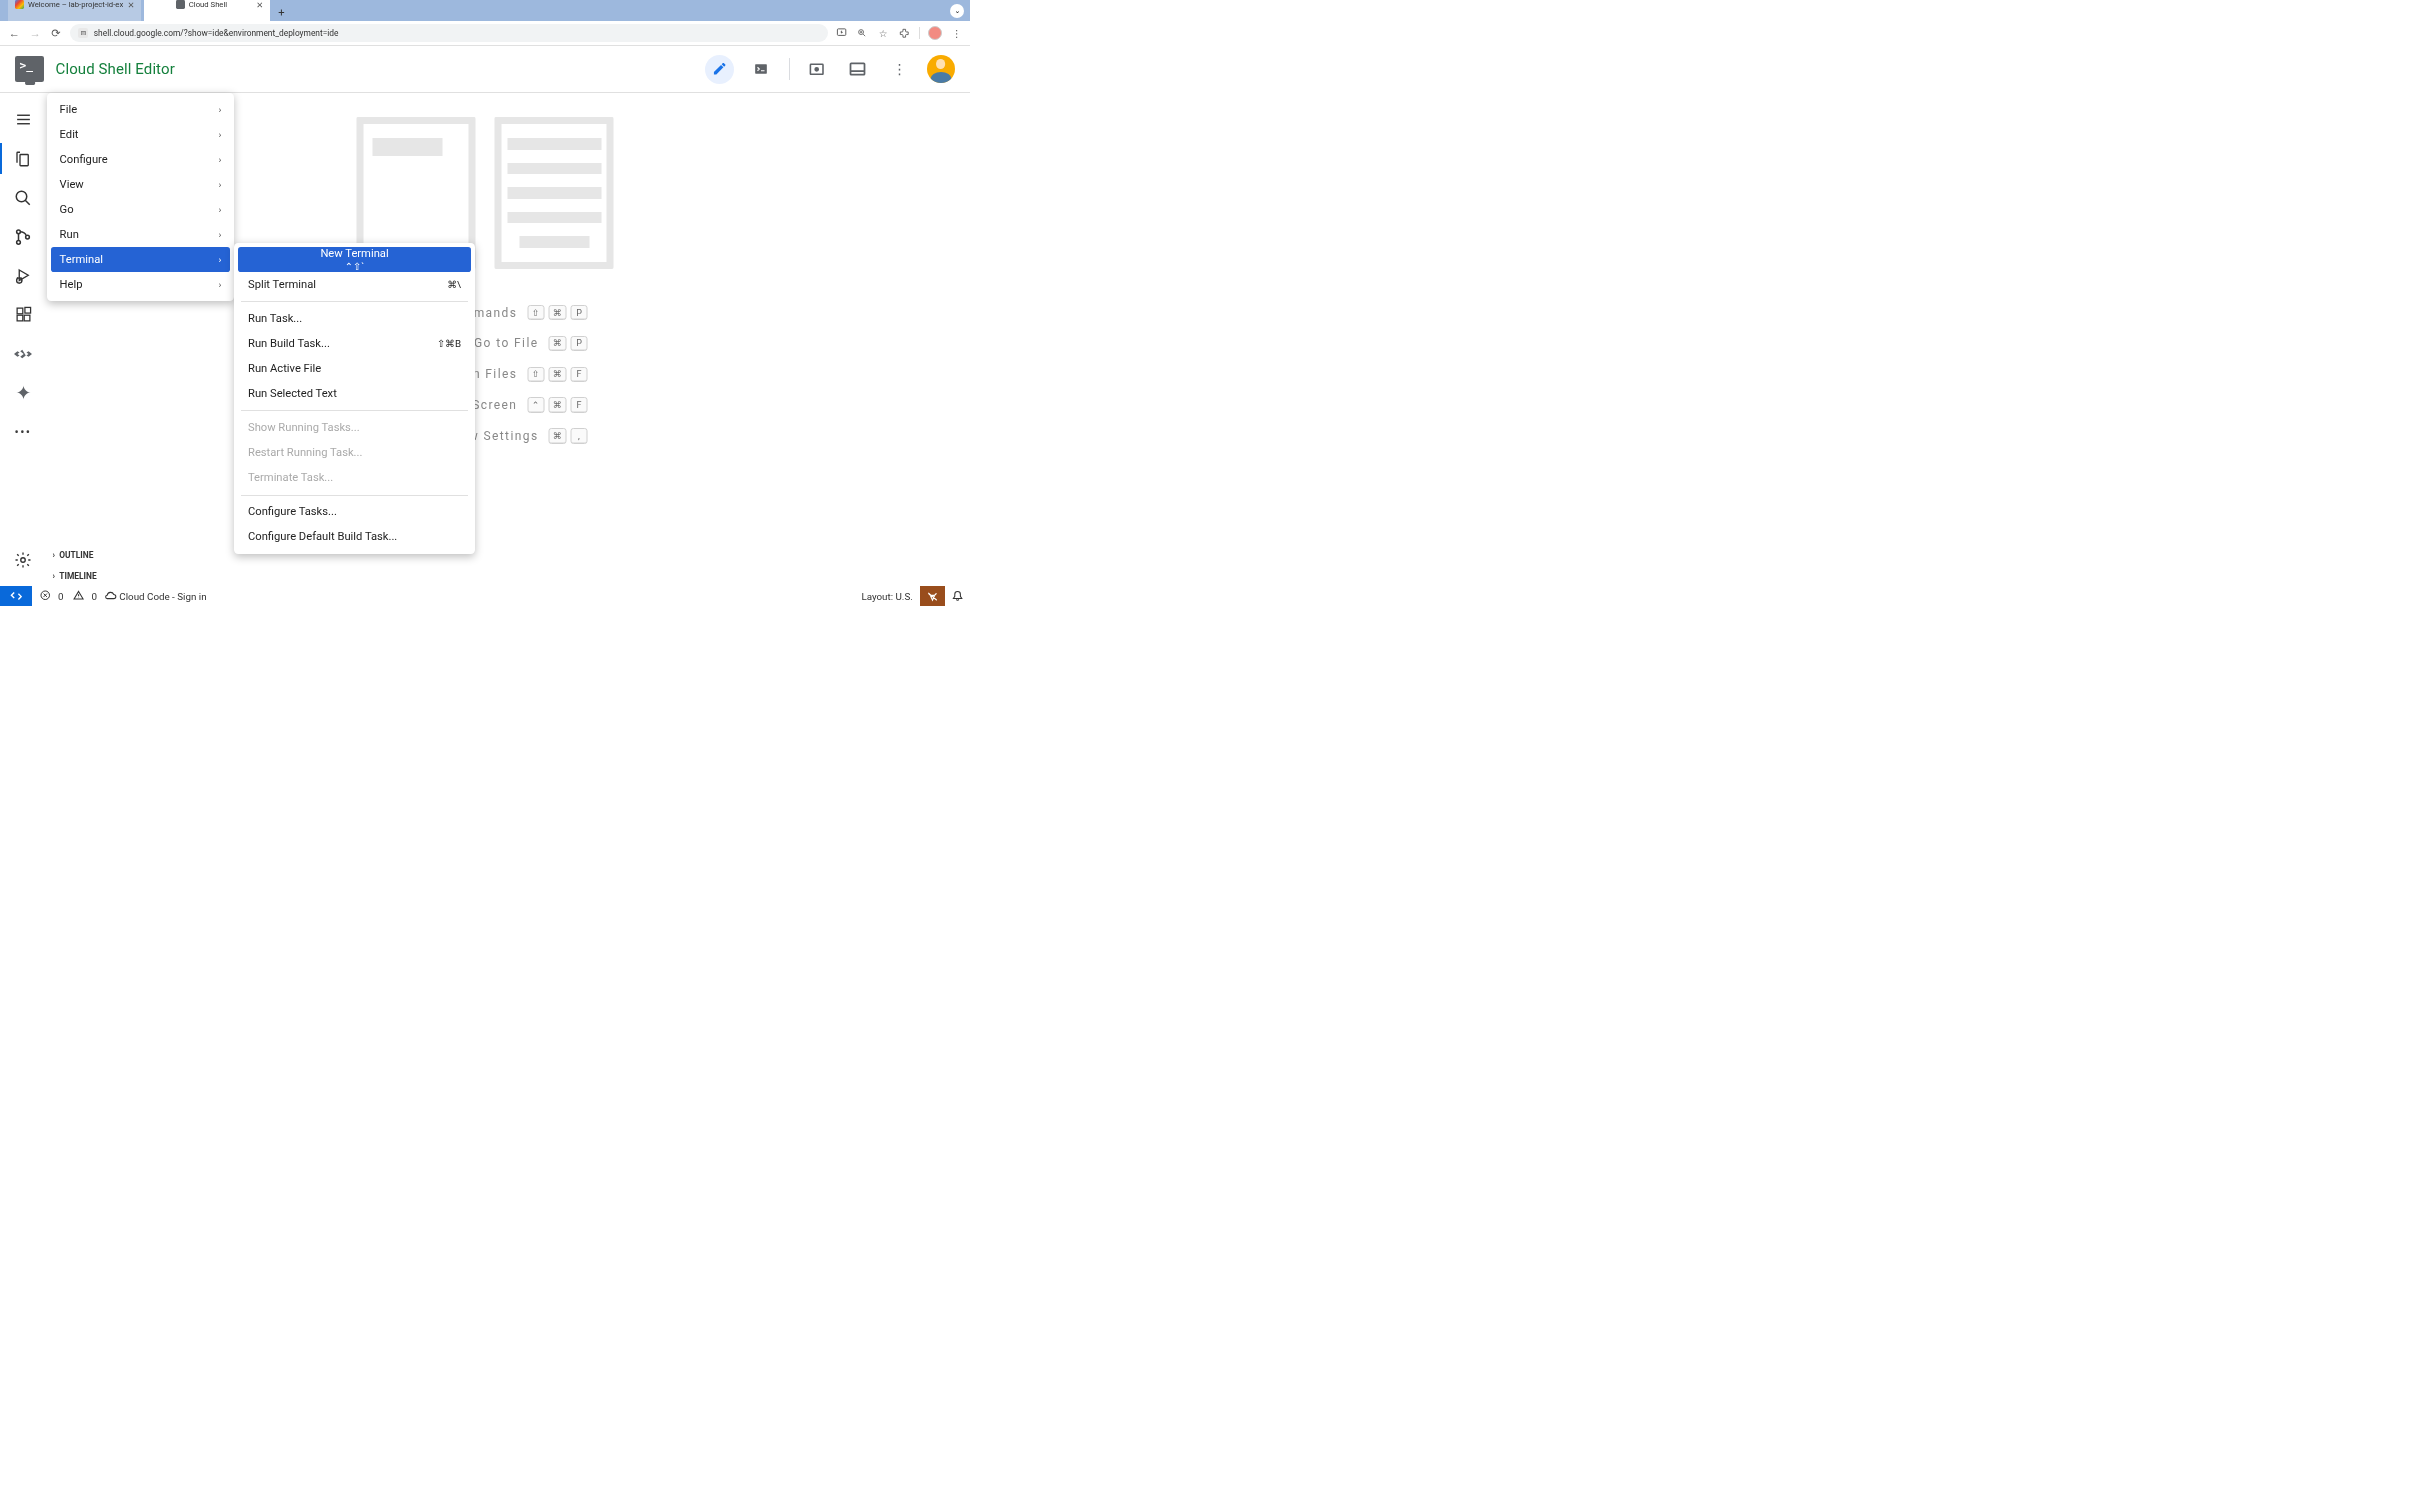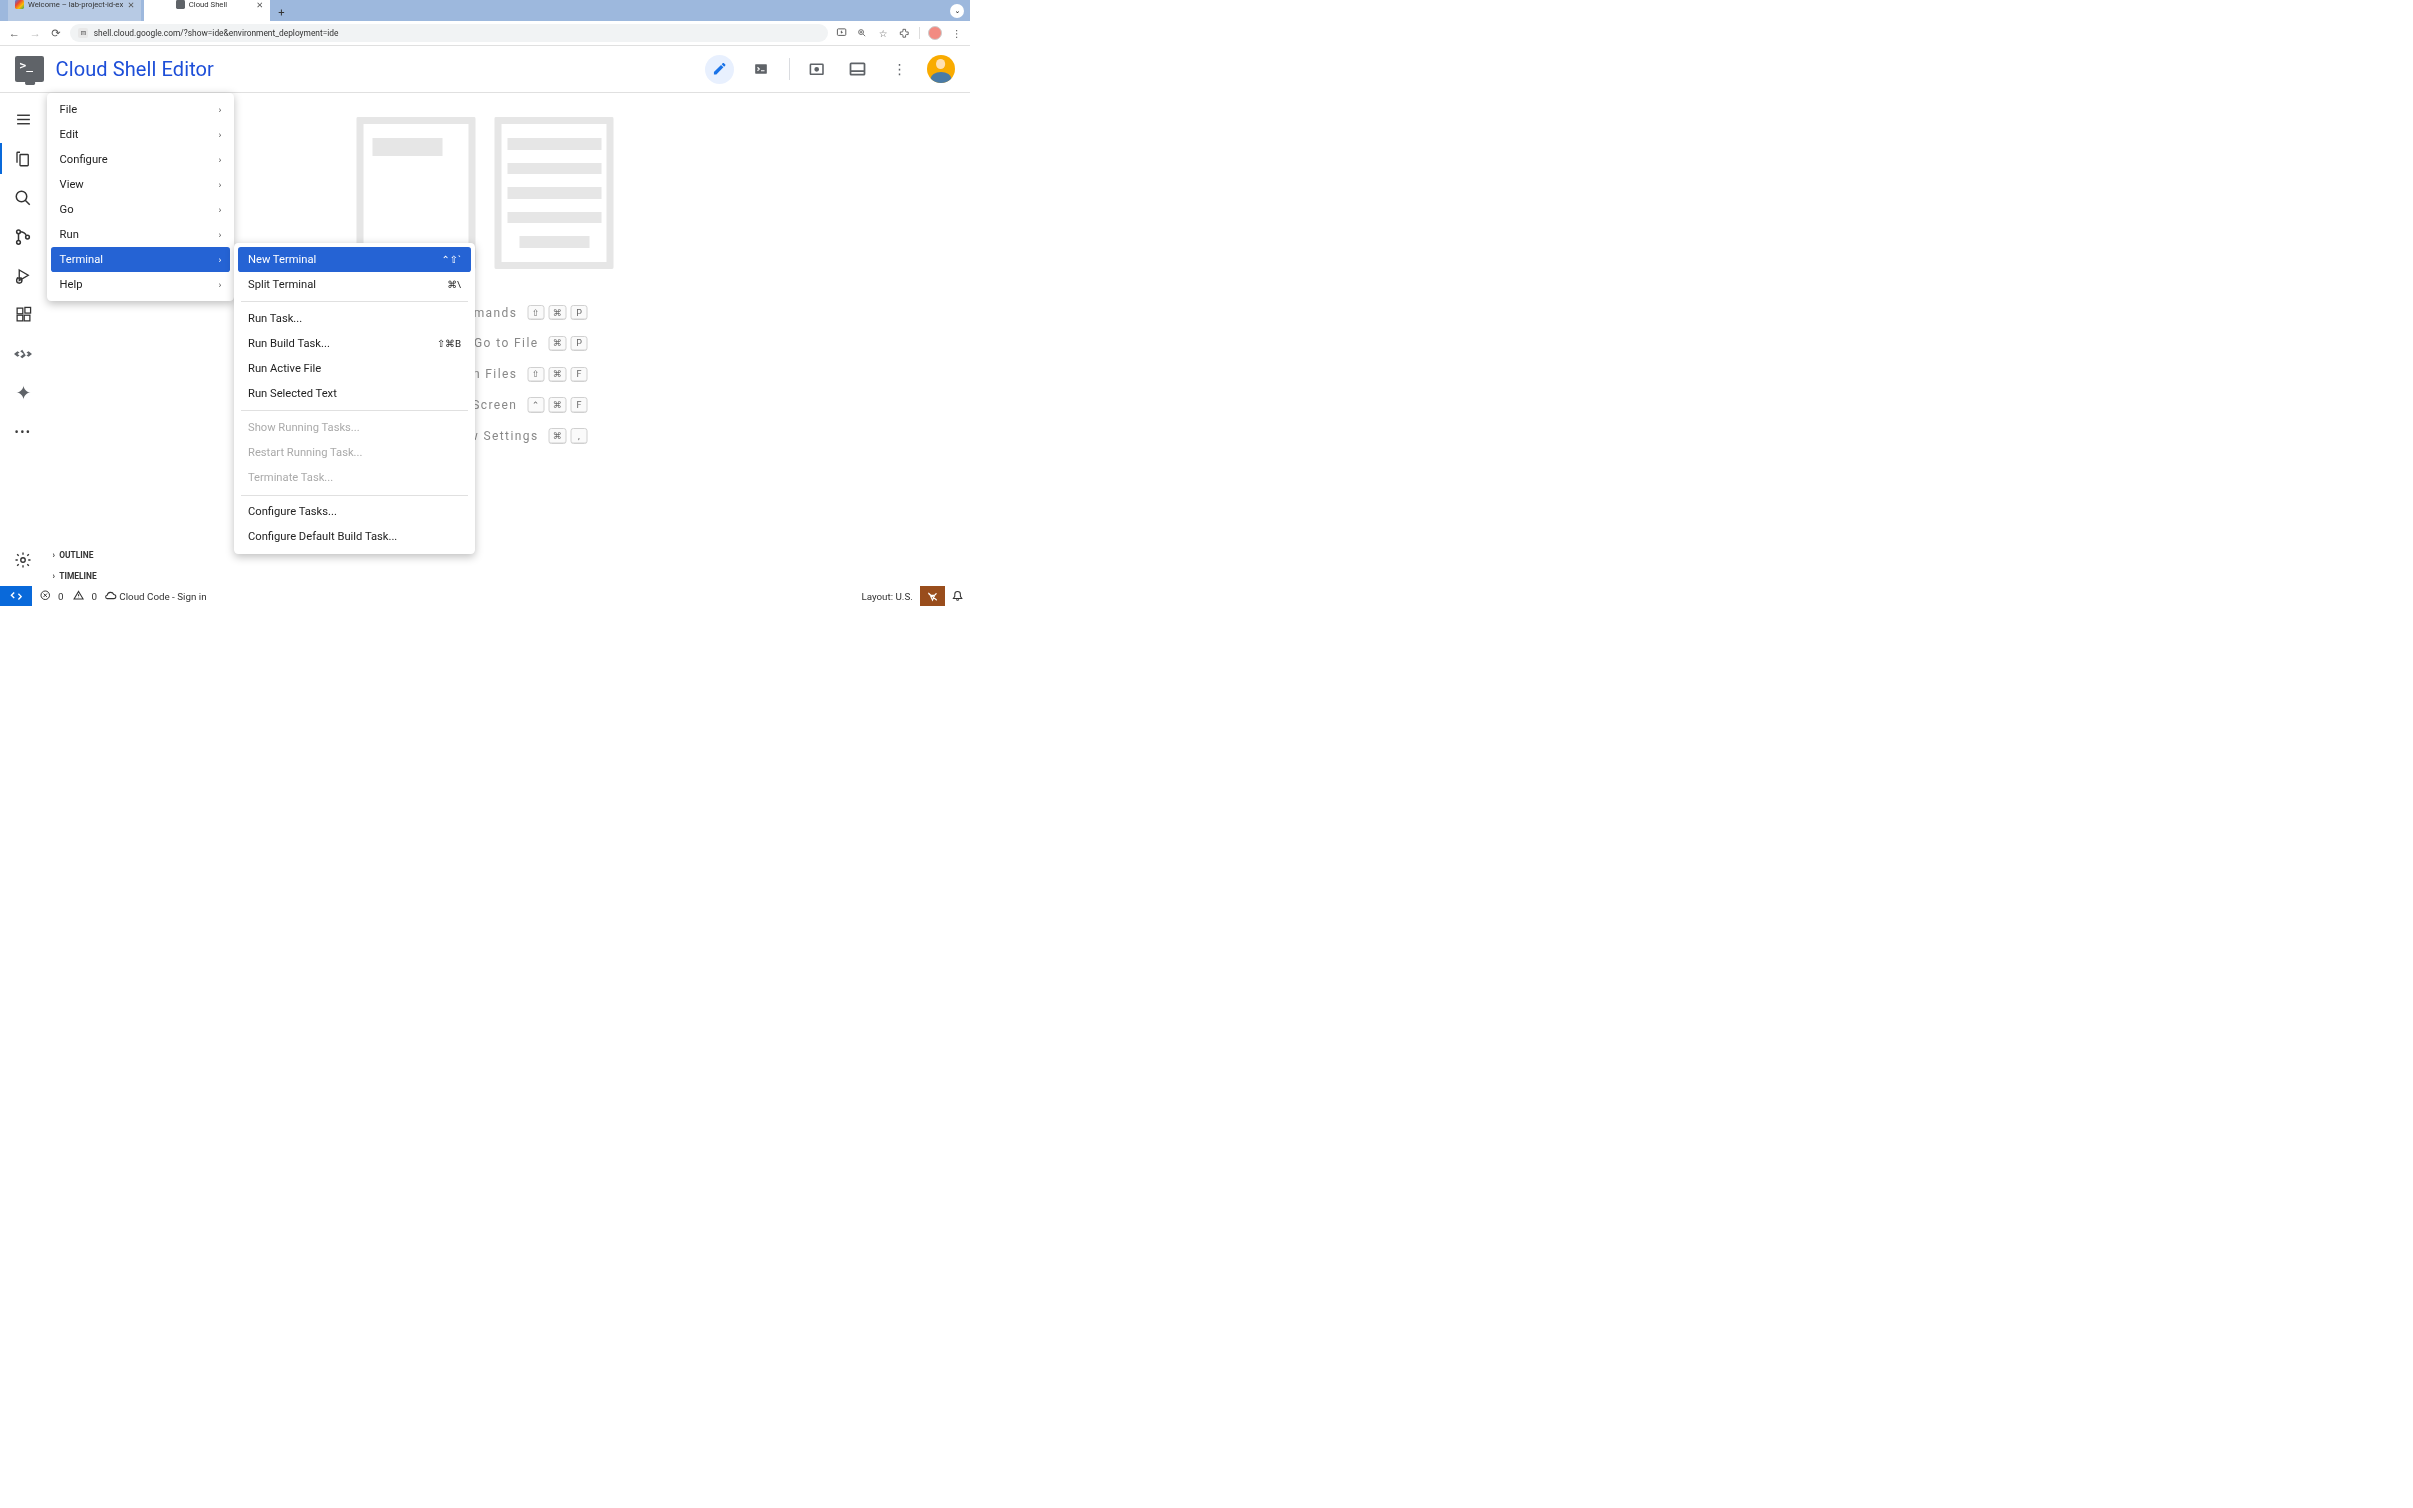--- a/index.html
+++ b/index.html
@@ -93,21 +93,21 @@
   font-weight: bold;
   font-size: 11.2px;
   font-family: monospace;
 }
 .cs-logo::after {
   content:"";
   position:absolute;
   bottom:-2.8px; left:50%; transform:translateX(-50%);
   width:9.8px; height:4.2px; background:#5f6368; border-radius:0 0 1.4px 1.4px;
 }
-.cs-title { font-size: 20px; color: #1d4ed8; font-weight: 400; letter-spacing: 0.1px; text-align: center;}
+.cs-title { font-size: 15px; color: #15803d; font-weight: 400; letter-spacing: 0.1px; text-align: center;}
 .cs-header-right { margin-left: auto; display: flex; align-items: center; gap: 12.6px; }
 .cs-hbtn { width: 29px; height: 29px; border-radius: 50%; display:flex; align-items:center; justify-content:center; }
 .cs-hbtn.active { background: #e8f0fe; }
 .cs-hbtn svg, .cs-hbtn span { color: #5f6368; }
 .cs-hbtn.active svg { color: #1a73e8; }
 .cs-divider { width:0.7px; height:22.3px; background:#dadce0; }
 .cs-avatar { width:28px; height:28px; border-radius:50%; background:#f9ab00; overflow:hidden; position:relative;}
 .cs-avatar::before{content:"";position:absolute;top:4.2px;left:50%;transform:translateX(-50%);width:9.8px;height:9.8px;border-radius:50%;background:#ffe0b2;}
 .cs-avatar::after{content:"";position:absolute;bottom:-2.8px;left:50%;transform:translateX(-50%);width:21px;height:14px;border-radius:50% 50% 0 0;background:#4a7ba6;}
 
@@ -188,21 +188,21 @@
 .sub-item {
   height: 25px;
   display: flex;
   align-items: center;
   padding: 0 9.8px;
   font-size: 11.2px;
   color: #222;
   border-radius: 2.8px;
   justify-content: space-between;
 }
-.sub-item.hl { background: #2563d4; color: #fff; }
+.sub-item.hl { background: #2563d4; color: #fff; flex-direction: column; }
 .sub-item.disabled { color: #aaa; }
 .sub-item .short { font-size: 9.8px; }
 .sub-sep { height: 0.7px; background: #e0e0e0; margin: 4.2px 2.8px; }
 
 
 .side-sections {
   position: absolute;
   left: 47px;
   bottom: 0;
   width: 187px;

